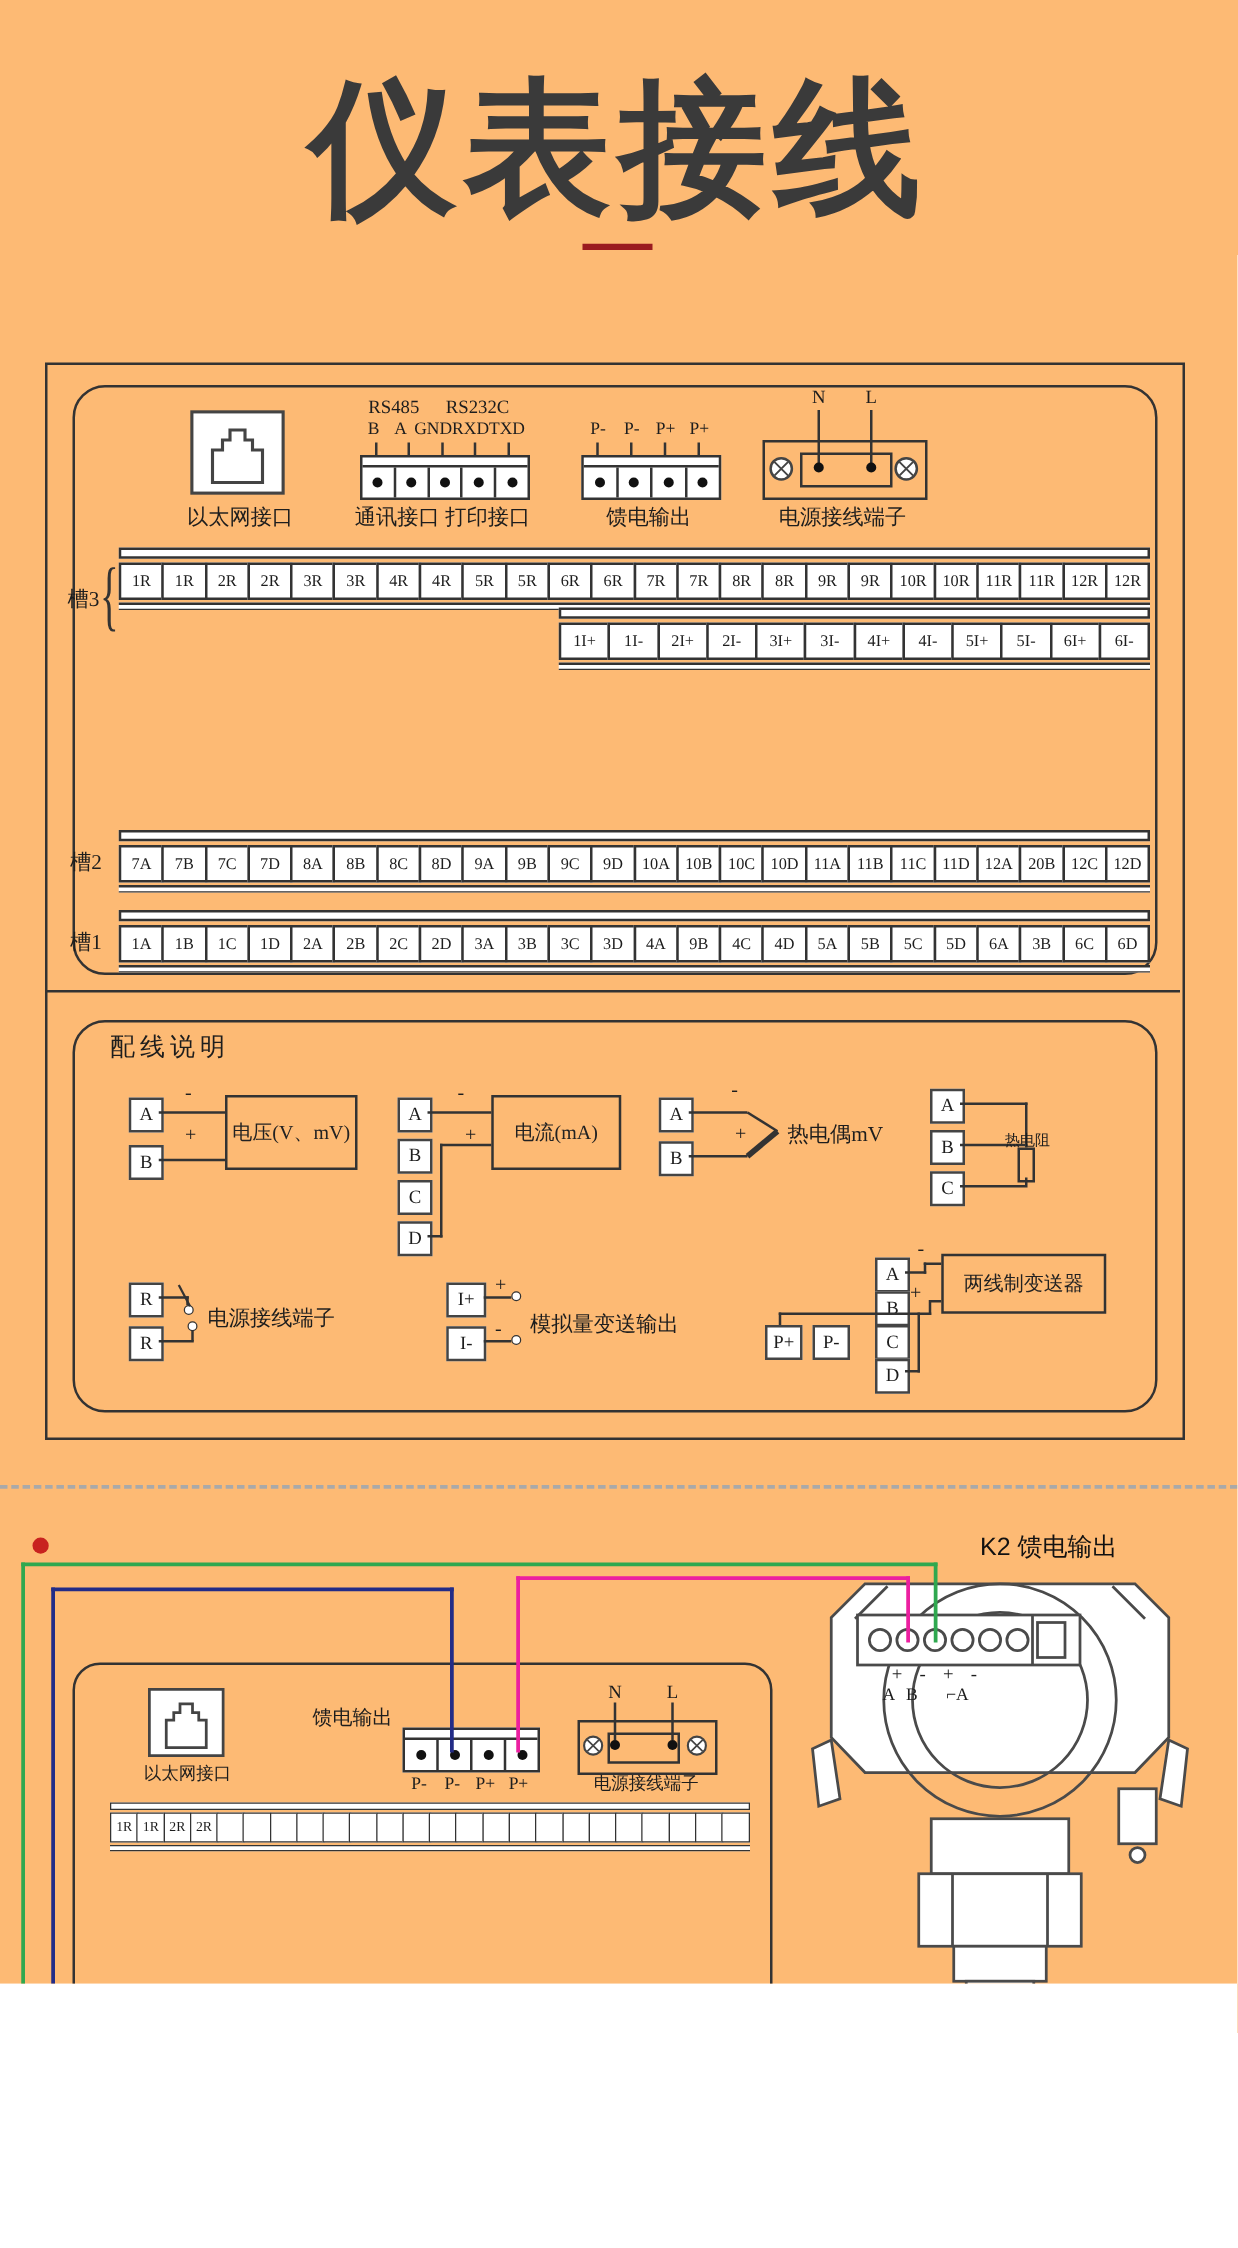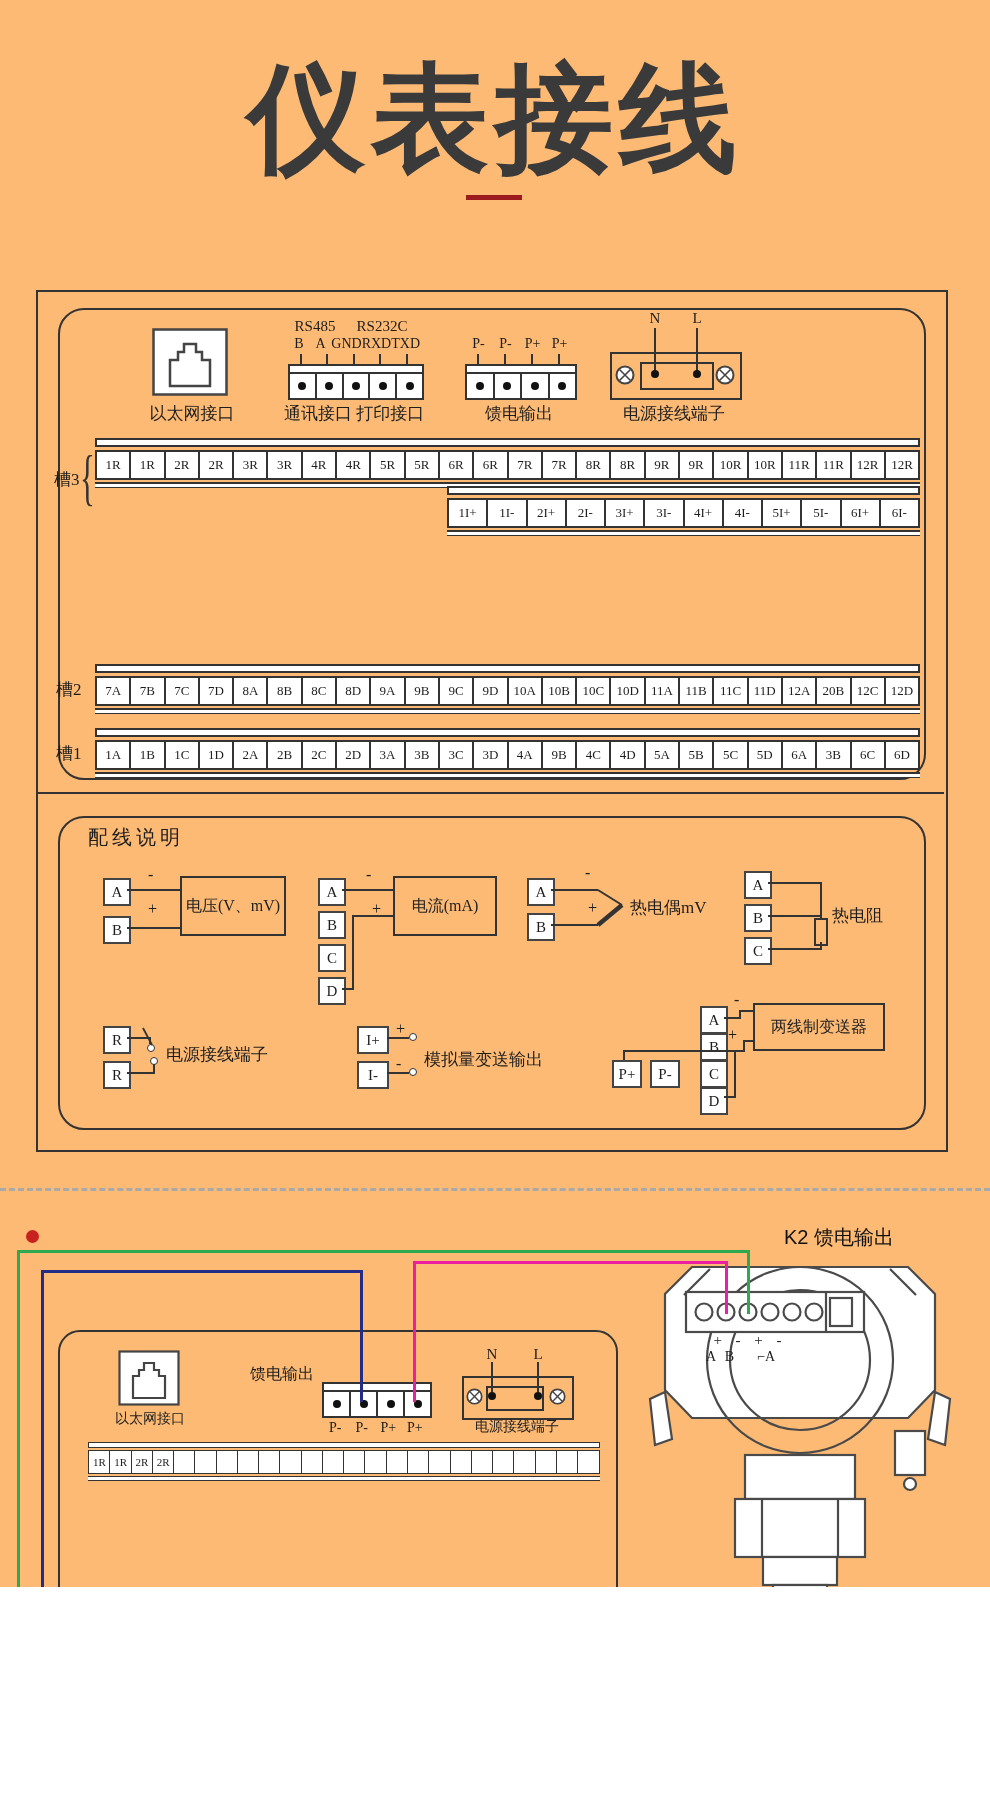--- a/index.html
+++ b/index.html
@@ -301,21 +301,21 @@
 
   <div class="term" style="left:744px;top:871px;">A</div>
   <div class="term" style="left:744px;top:904px;">B</div>
   <div class="term" style="left:744px;top:937px;">C</div>
   <div class="hl" style="left:768px;top:882px;width:54px;"></div>
   <div class="hl" style="left:768px;top:915px;width:54px;"></div>
   <div class="hl" style="left:768px;top:948px;width:54px;"></div>
   <div class="vl" style="left:820px;top:882px;height:36px;"></div>
   <div class="rect" style="left:814px;top:918px;width:10px;height:24px;"></div>
   <div class="vl" style="left:820px;top:942px;height:6px;"></div>
-  <div class="t ser" style="left:832px;top:904px;font-size:17px;">热电阻</div>
+  <div class="t ser" style="left:804px;top:904px;font-size:12px;">热电阻</div>
 
   <div class="term" style="left:103px;top:1026px;">R</div>
   <div class="term" style="left:103px;top:1061px;">R</div>
   <div class="hl" style="left:127px;top:1037px;width:24px;"></div>
   <div class="vl" style="left:149px;top:1037px;height:7px;"></div>
   <div class="oc" style="left:147px;top:1044px;"></div>
   <div class="oc" style="left:150px;top:1057px;"></div>
   <svg style="left:141px;top:1026px;" width="14" height="22" viewBox="0 0 14 22">
     <path d="M2,2 L11,19" stroke="#333" stroke-width="1.8" fill="none"></path>
   </svg>

